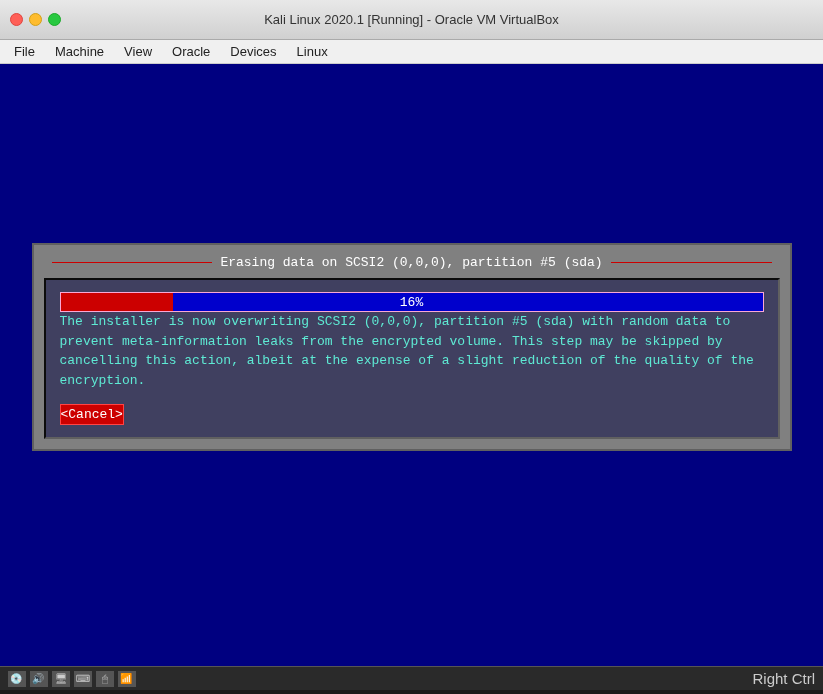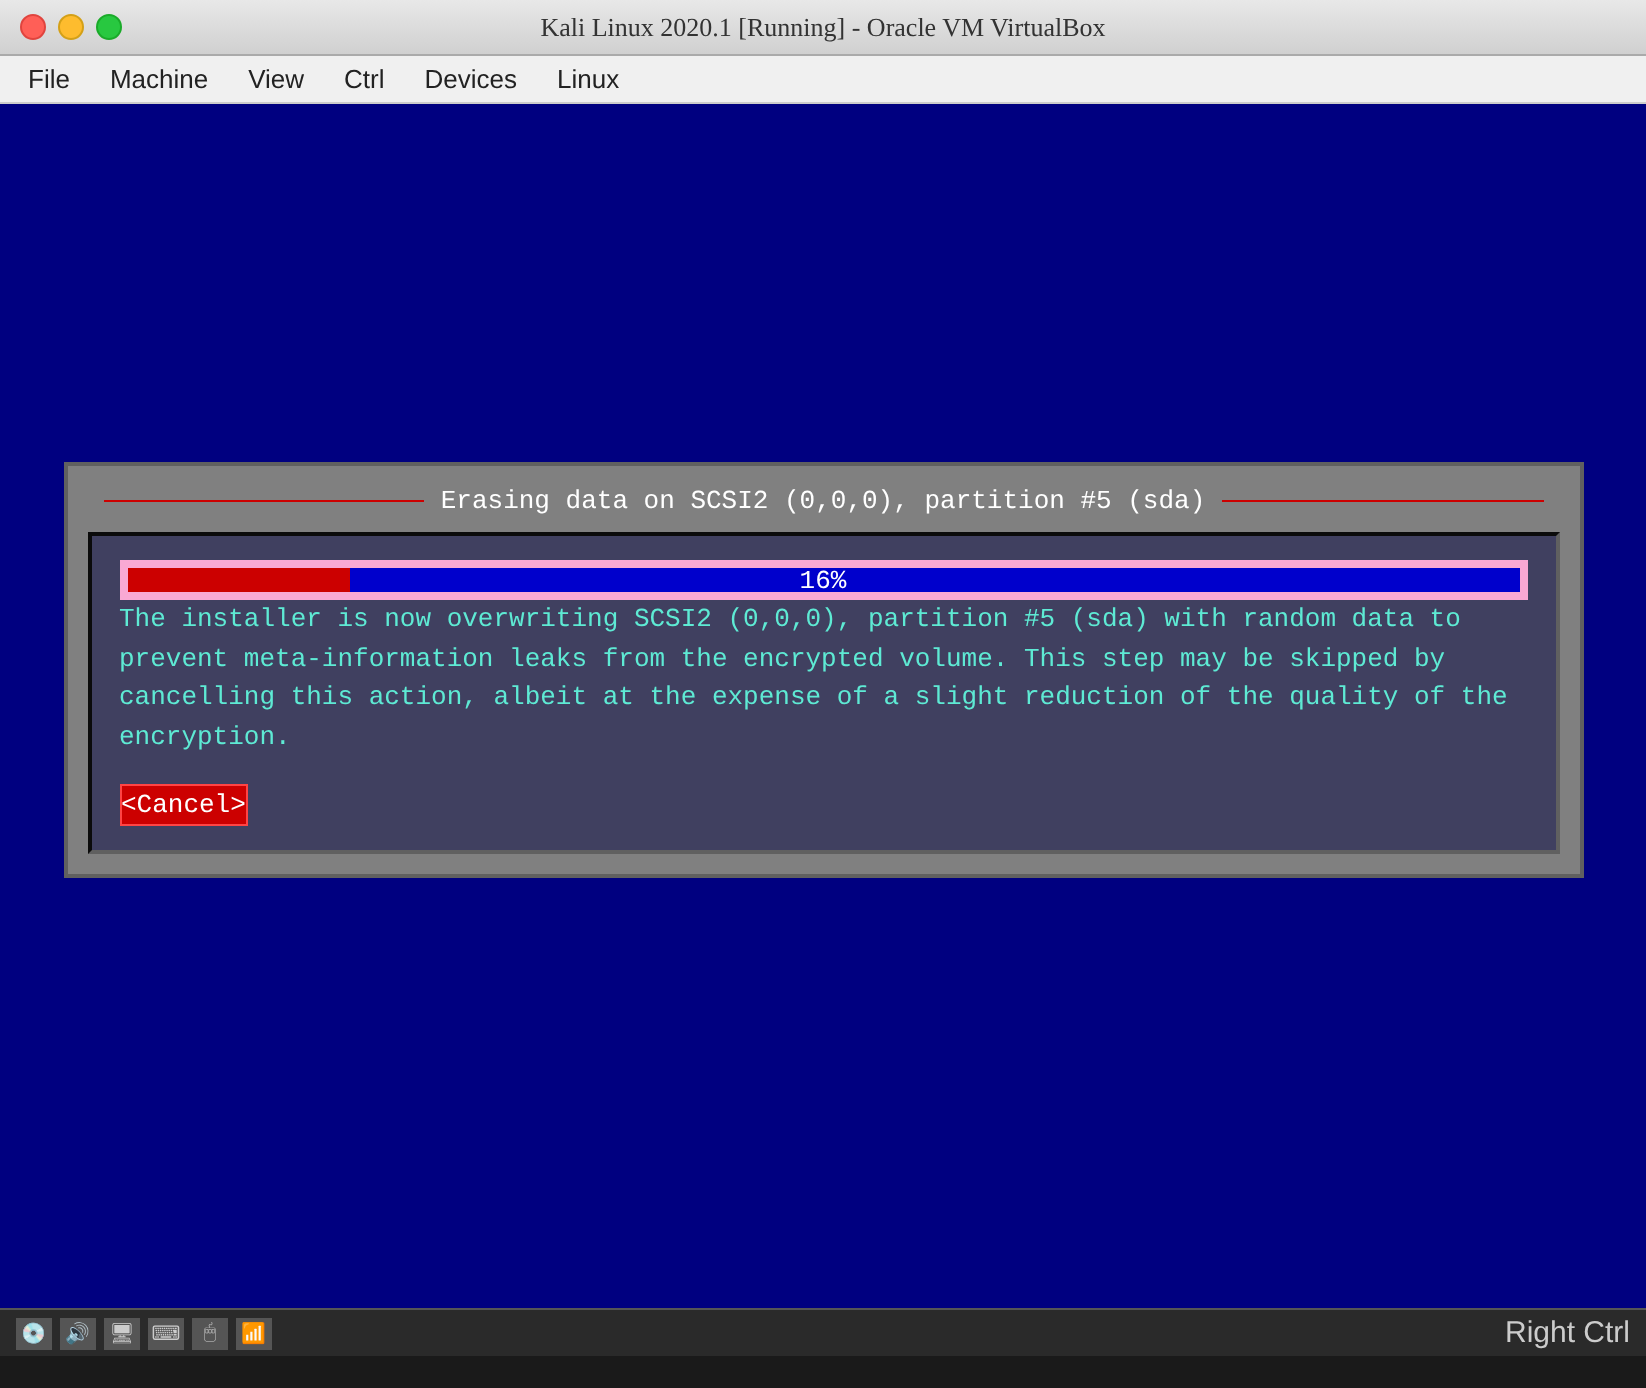--- a/index.html
+++ b/index.html
@@ -9,27 +9,26 @@
       height: 694px;
       background: #1a1a1a;
       font-family: -apple-system, 'Helvetica Neue', Arial, sans-serif;
       overflow: hidden;
       position: relative;
     }
 
     
     .title-bar {
       width: 100%;
-      height: 28px;
+      height: 40px;
       background: linear-gradient(to bottom, #e8e8e8, #d0d0d0);
       display: flex;
       align-items: center;
       position: relative;
       border-bottom: 1px solid #aaa;
-      font-family: Liberation Serif, serif;
     }
 
     .window-controls {
       display: flex;
       align-items: center;
       gap: 6px;
       padding-left: 10px;
     }
 
     .btn-close { width: 13px; height: 13px; border-radius: 50%; background: #ff5f57; border: 1px solid #e0443e; cursor: pointer; }
@@ -125,21 +124,21 @@
       background: #404060;
       border: 2px inset #606060;
       padding: 12px 14px;
     }
 
     
     .progress-container {
       width: 100%;
       height: 20px;
       background: #be185d;
-      border: 4px solid #f9a8d4;
+      border: 1px solid #f9a8d4;
       margin-bottom: 0;
       position: relative;
       display: flex;
       align-items: center;
     }
 
     .progress-fill-red {
       width: 16%;
       height: 100%;
       background: #cc0000;
@@ -234,21 +233,21 @@
     <div class="btn-minimize"></div>
     <div class="btn-maximize"></div>
   </div>
   <span class="title-text">Kali Linux 2020.1 [Running] - Oracle VM VirtualBox</span>
 </div>
 
 <div class="menu-bar">
   <span class="menu-item">File</span>
   <span class="menu-item">Machine</span>
   <span class="menu-item">View</span>
-  <span class="menu-item">Ctrl</span>
+  <span class="menu-item">Oracle</span>
   <span class="menu-item">Devices</span>
   <span class="menu-item">Linux</span>
 </div>
 
 <div class="vm-screen">
   <div class="desktop-bg"></div>
 
   <div class="dialog">
     <div class="dialog-title-bar">
       <span class="dialog-title-text">Erasing data on SCSI2 (0,0,0), partition #5 (sda)</span>

